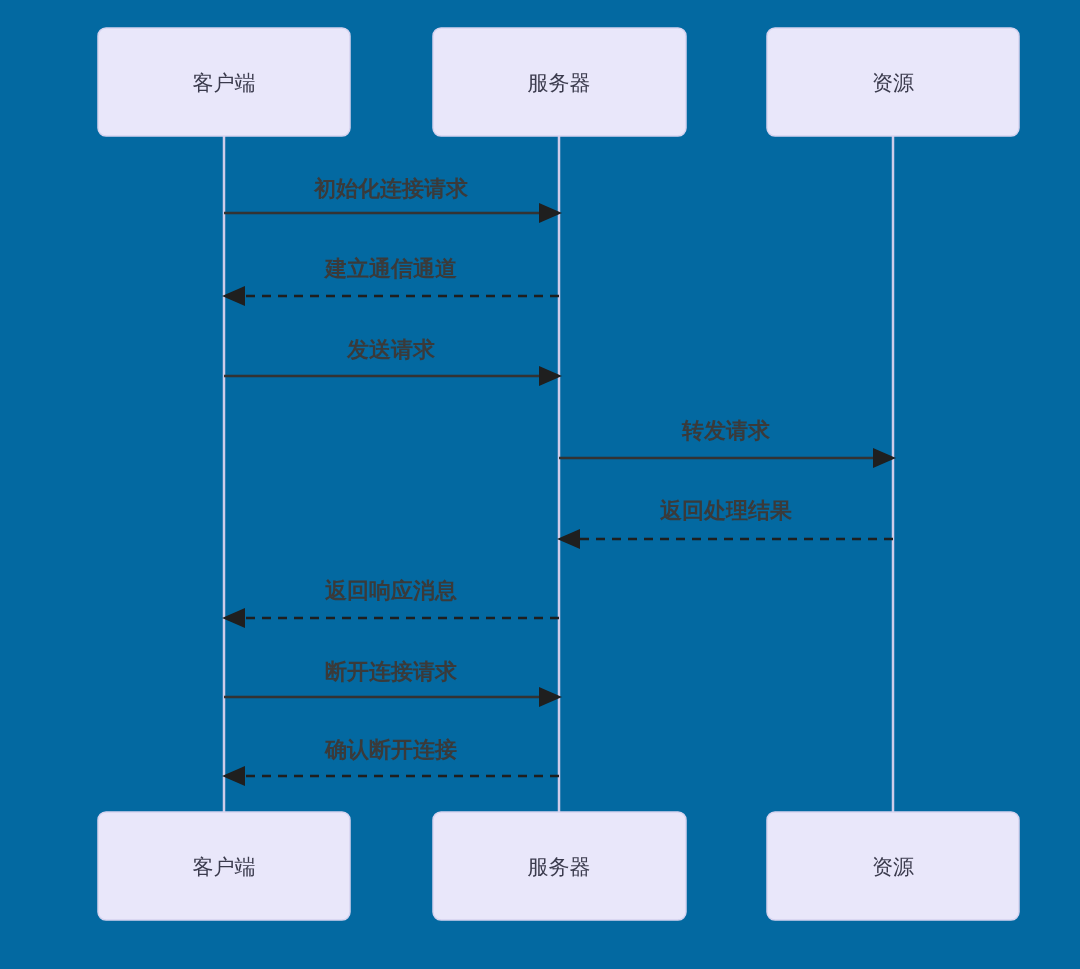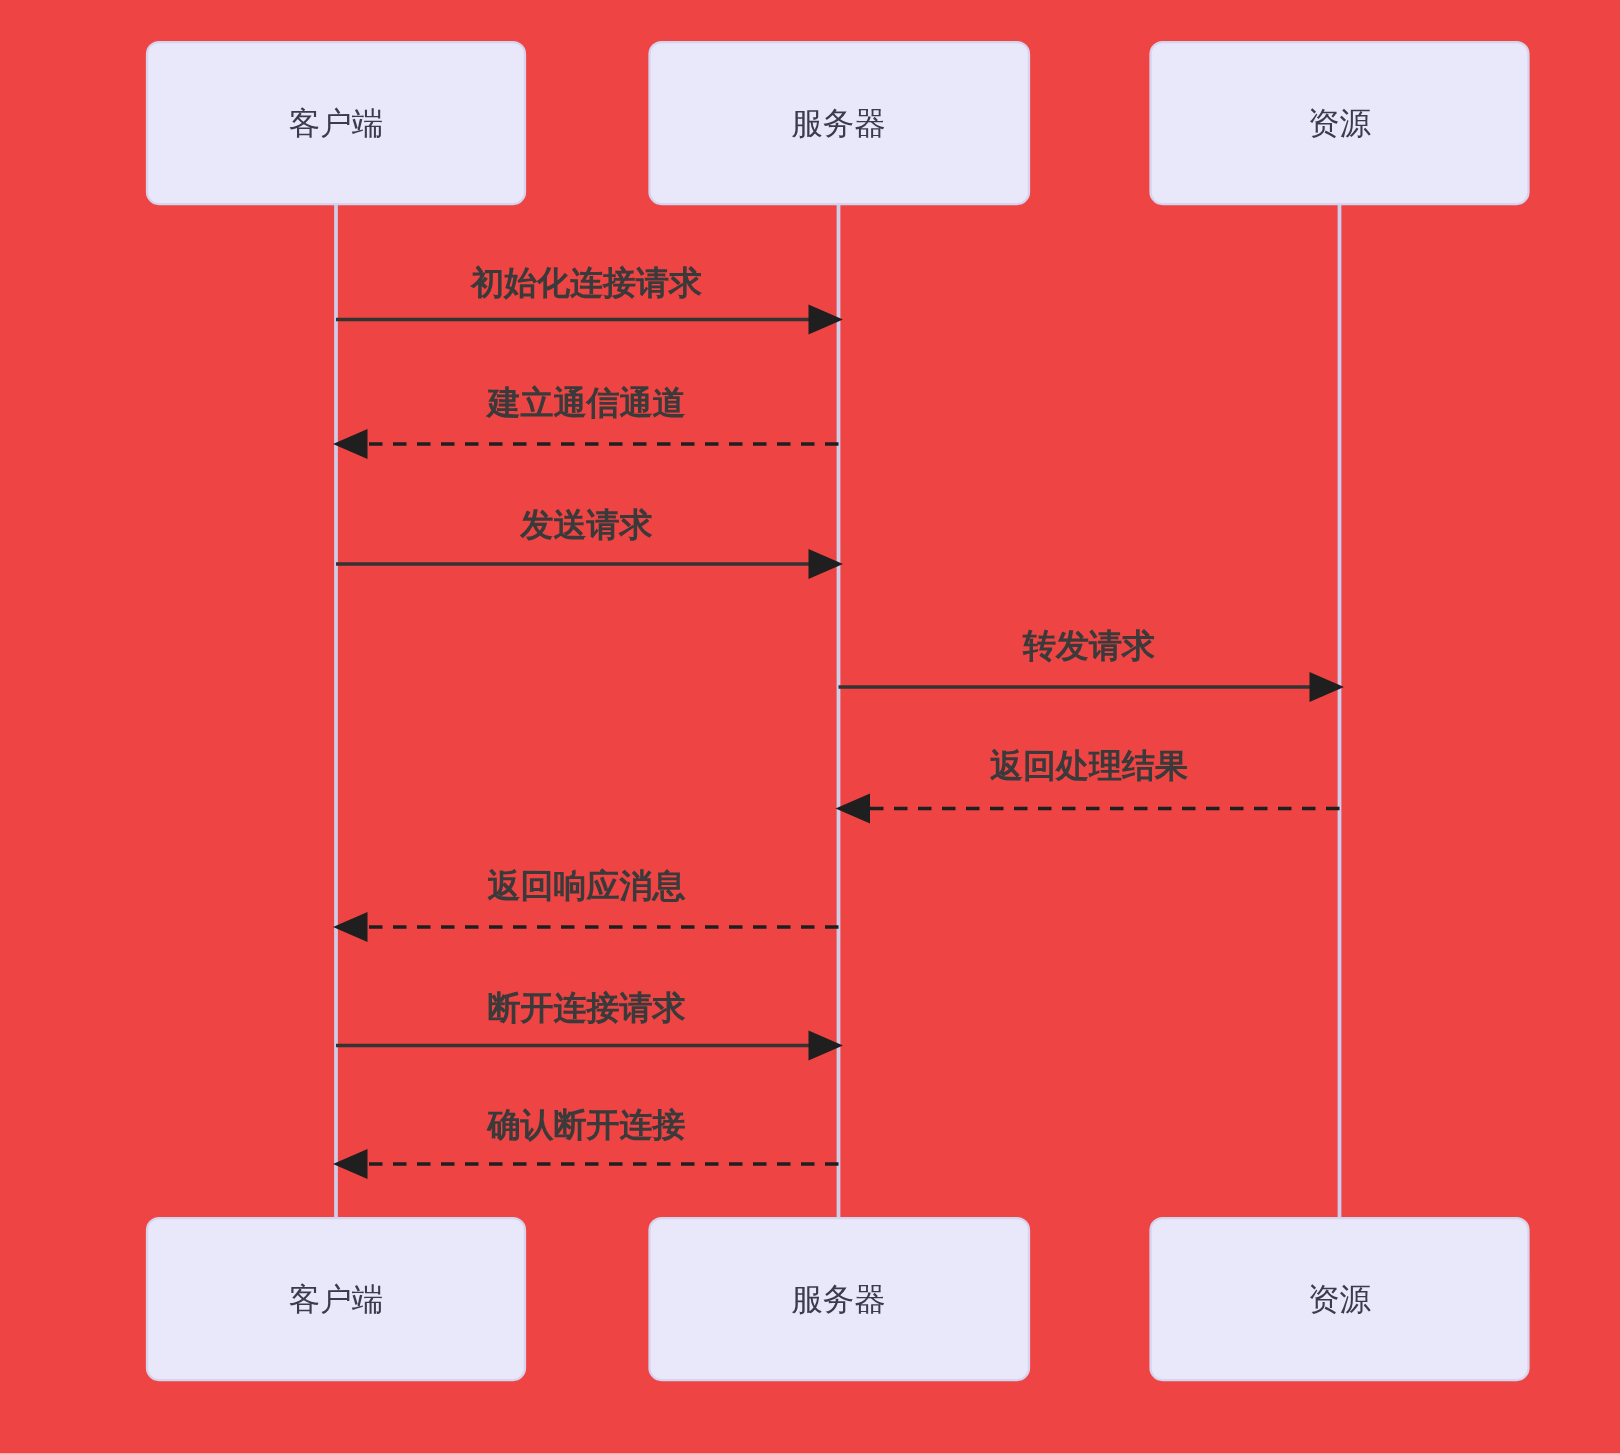--- a/index.html
+++ b/index.html
@@ -10,21 +10,21 @@
   body {
     width: 1080px;
     height: 969px;
     font-family: "Liberation Sans", "DejaVu Sans", sans-serif;
     overflow: hidden;
   }
   #diagram-root {
     position: relative;
     width: 1080px;
     height: 969px;
-    background: #ef4444;
+    background: #0369a1;
   }
   #seq-svg {
     position: absolute;
     top: 0;
     left: 0;
     width: 1080px;
     height: 969px;
     display: block;
   }
   .participant-box {

